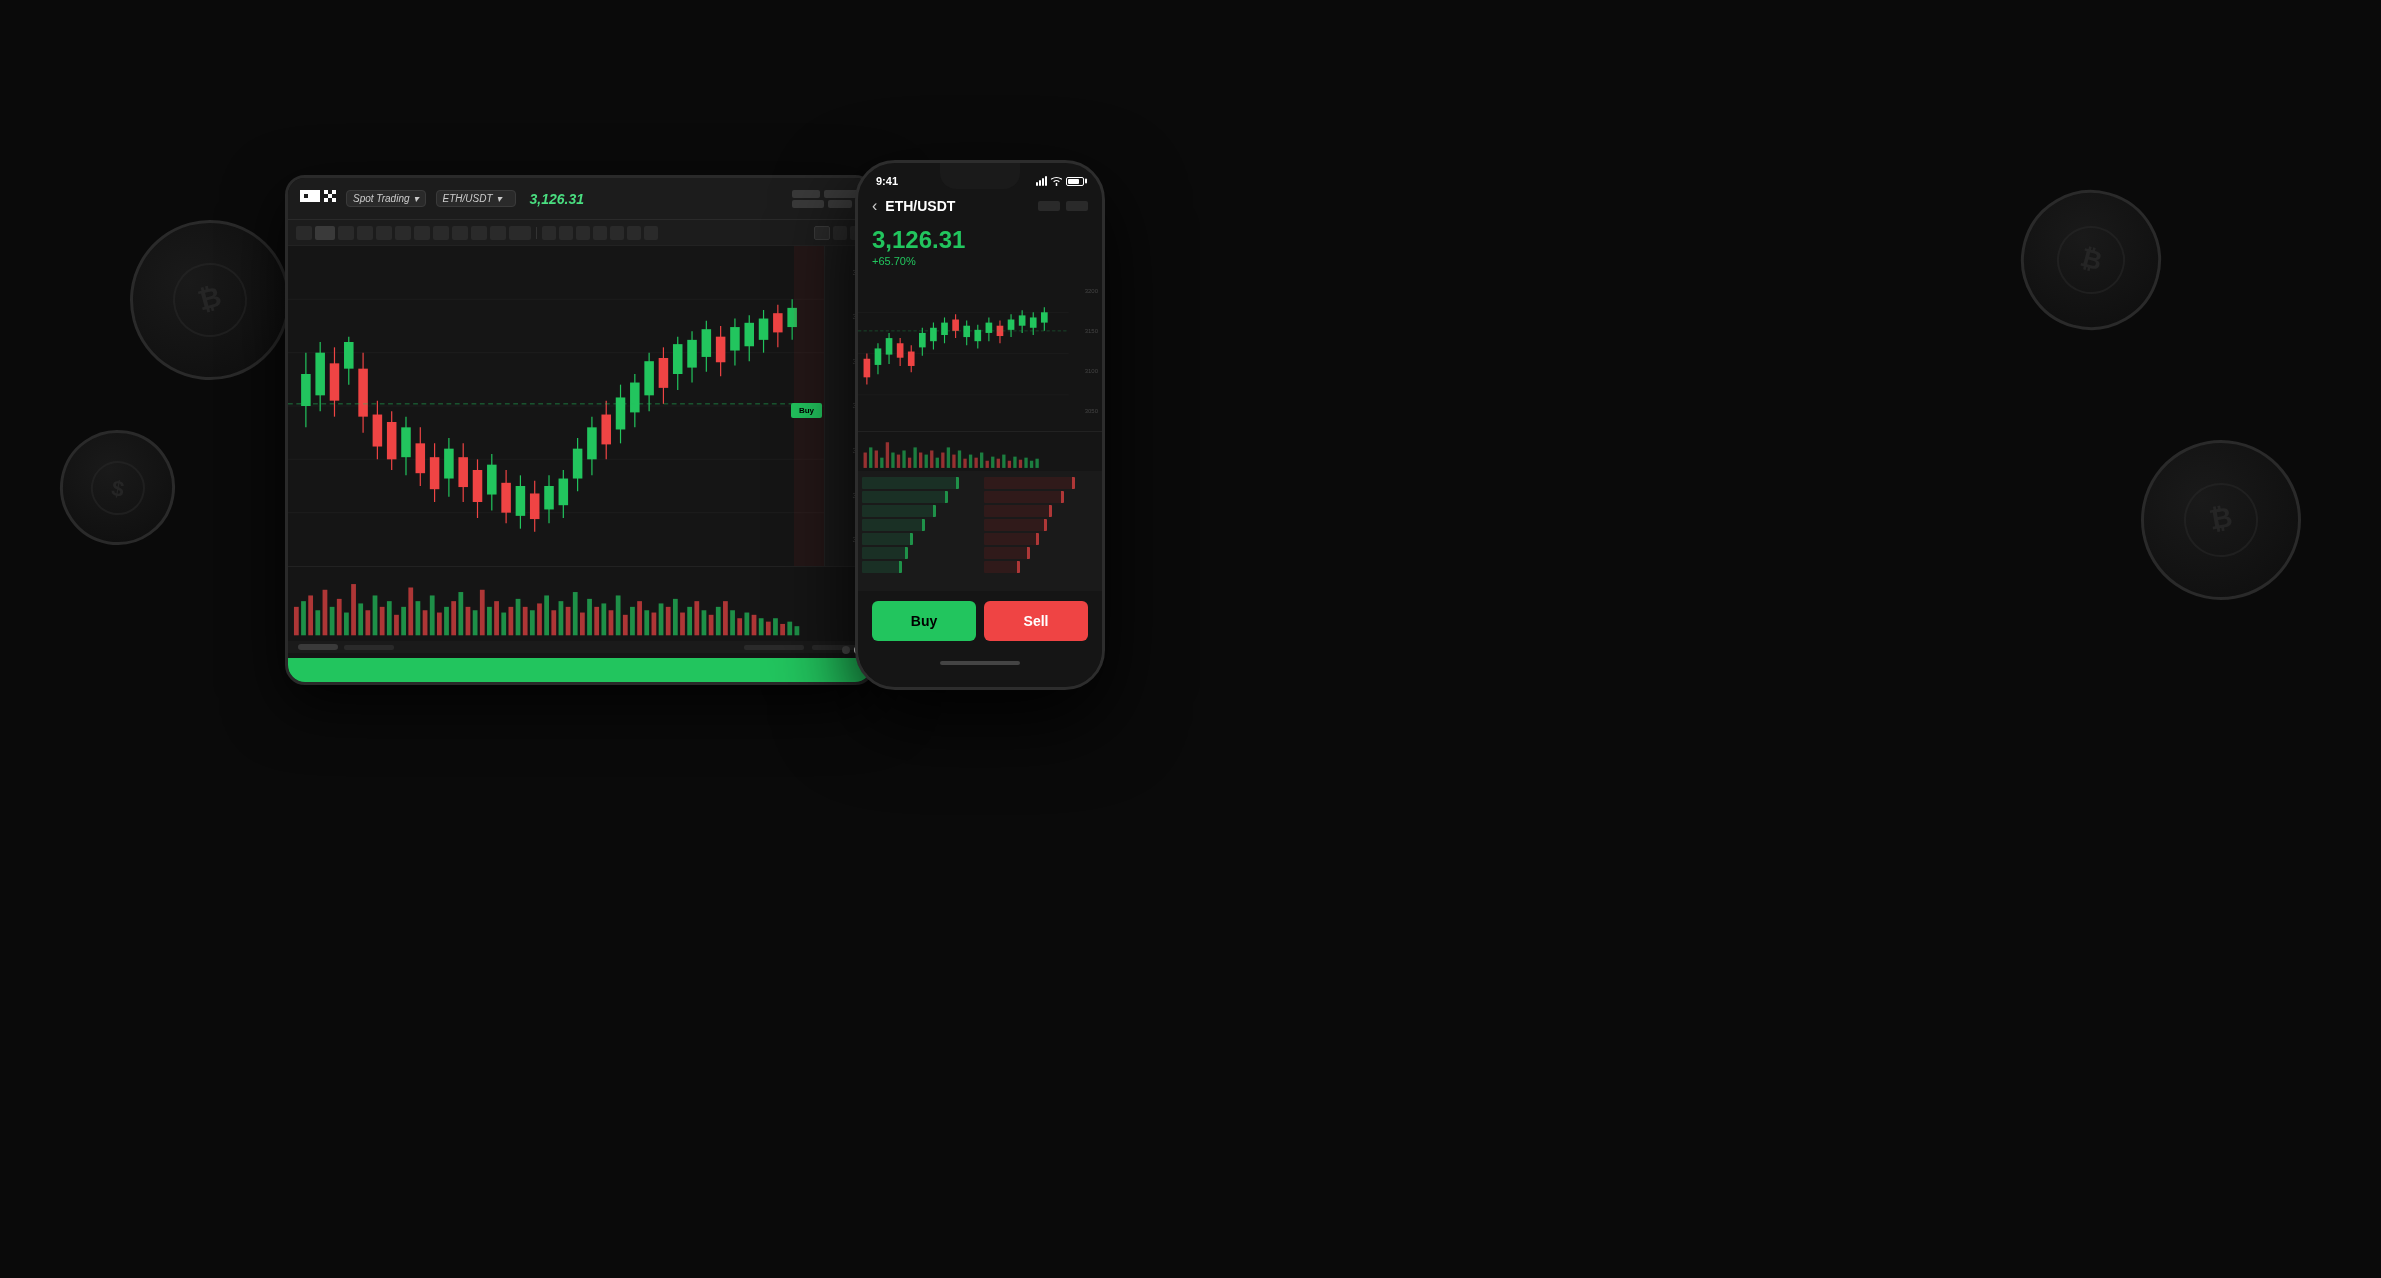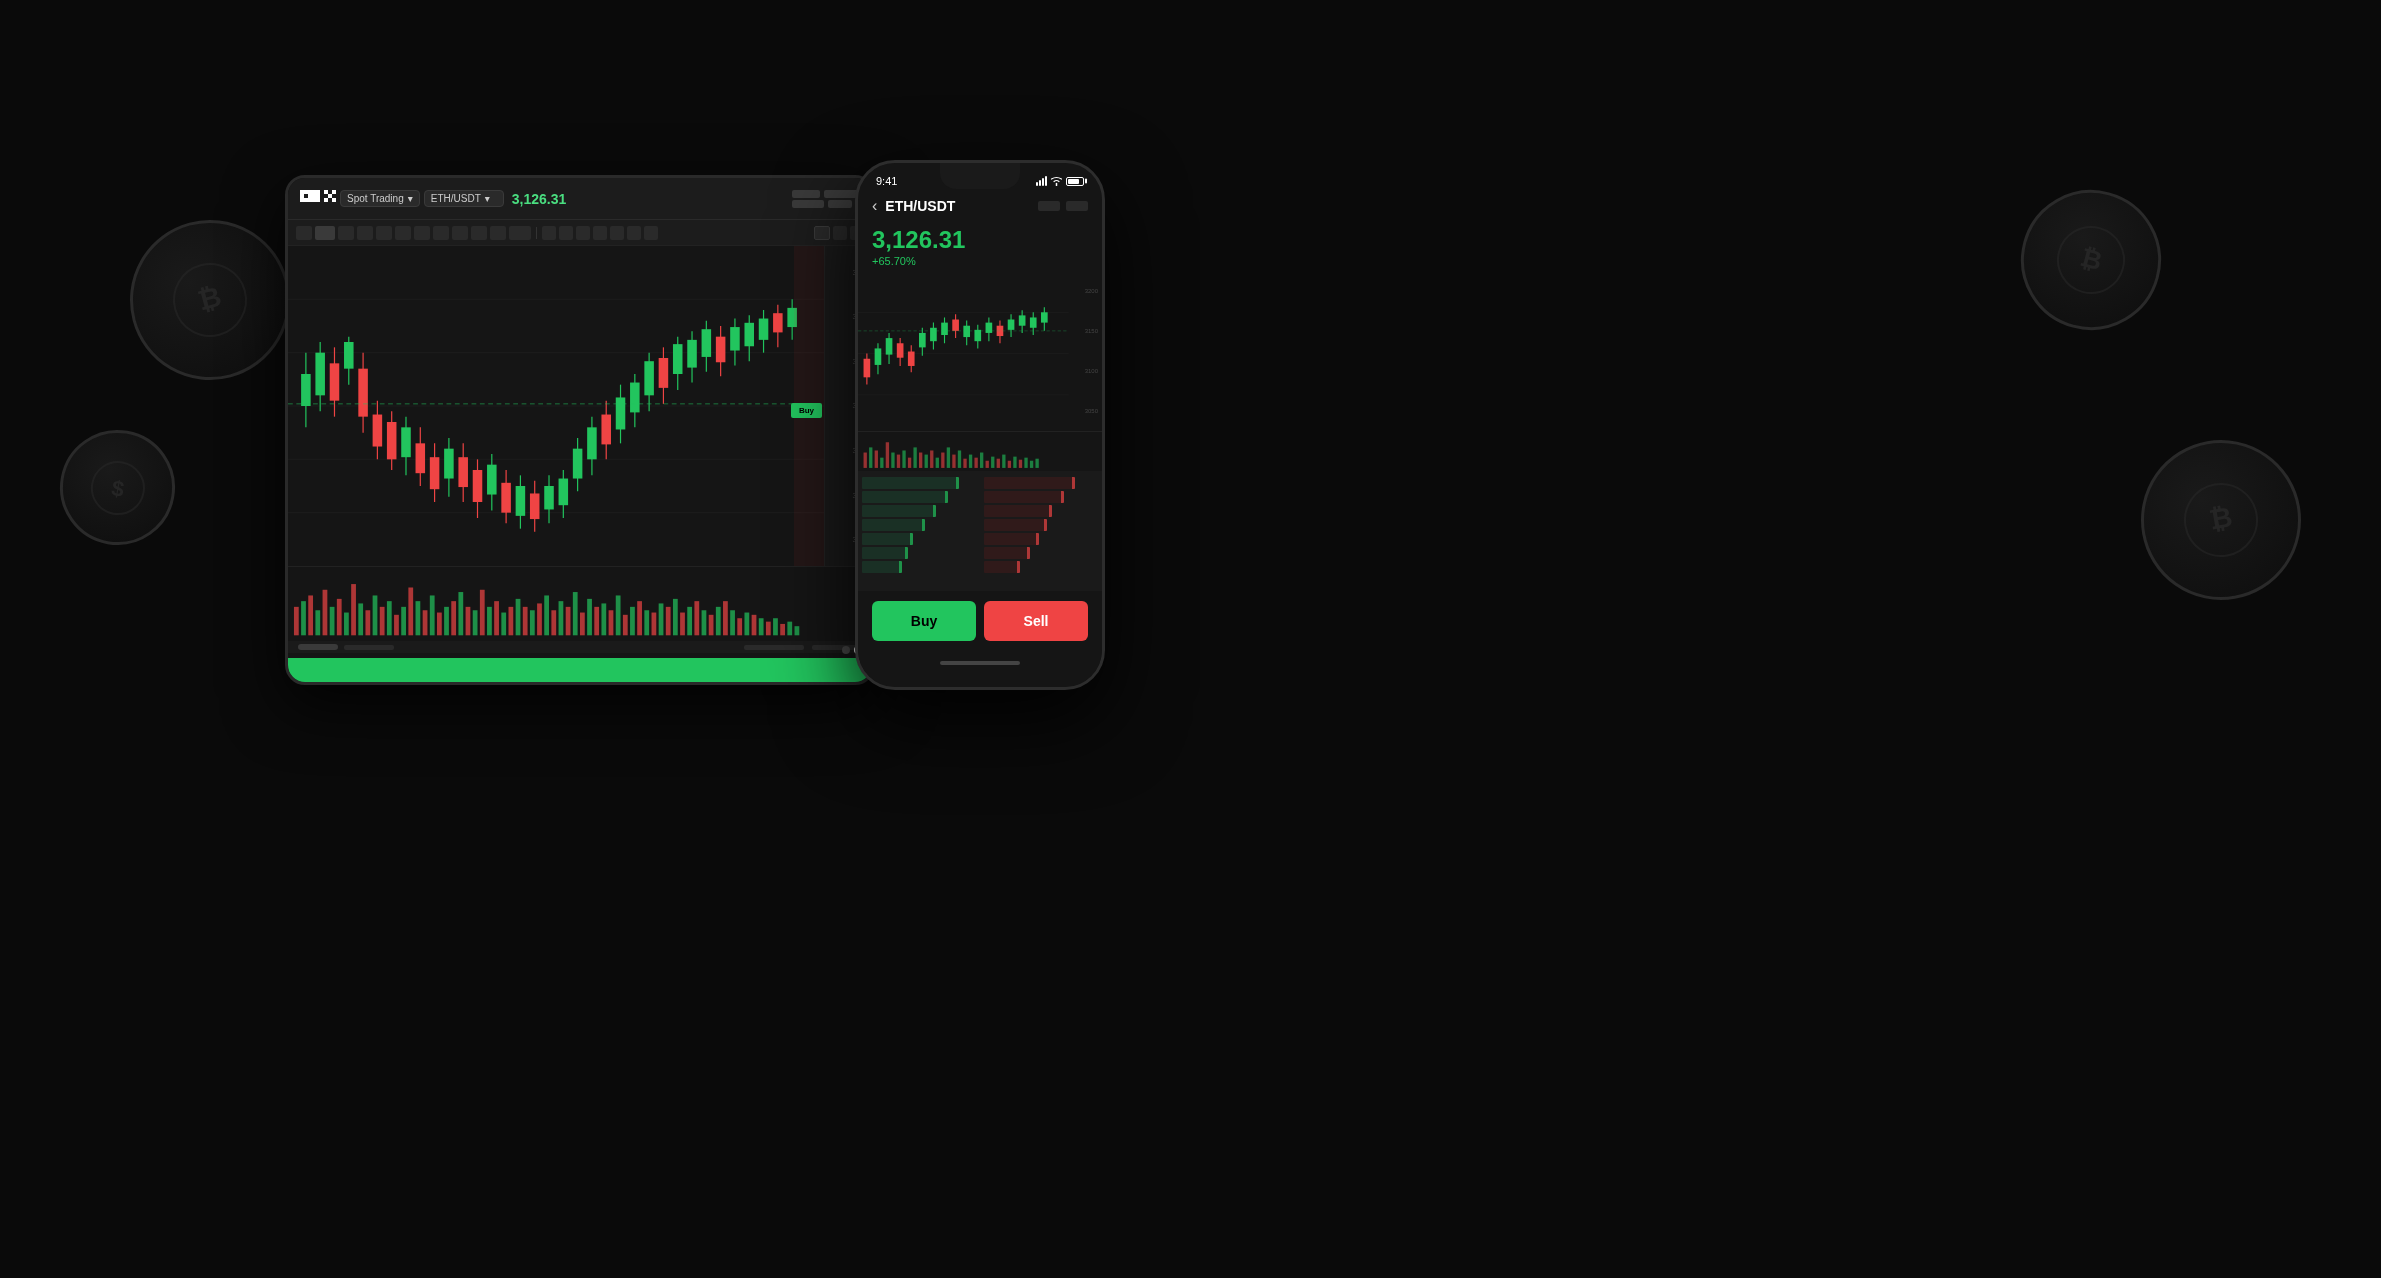--- a/index.html
+++ b/index.html
@@ -70,22 +70,23 @@
       background: #151515;
     }
 
     
     .tablet-header {
       display: flex;
       align-items: center;
       padding: 8px 12px;
       background: #1c1c1c;
       border-bottom: 1px solid #2a2a2a;
-      gap: 4px;
+      gap: 10px;
       height: 42px;
+      font-style: italic;
     }
 
     .okx-logo {
       display: flex;
       align-items: center;
       gap: 2px;
     }
 
     .spot-dropdown {
       background: #2a2a2a;
@@ -312,21 +313,21 @@
       display: flex;
       justify-content: space-between;
       align-items: center;
       padding: 6px 18px 0;
       height: 30px;
     }
 
     .status-time {
       color: #fff;
       font-size: 11px;
-      font-weight: 400;
+      font-weight: 700;
     }
 
     .status-icons {
       display: flex;
       align-items: center;
       gap: 3px;
     }
 
     .signal-bars {
       display: flex;

